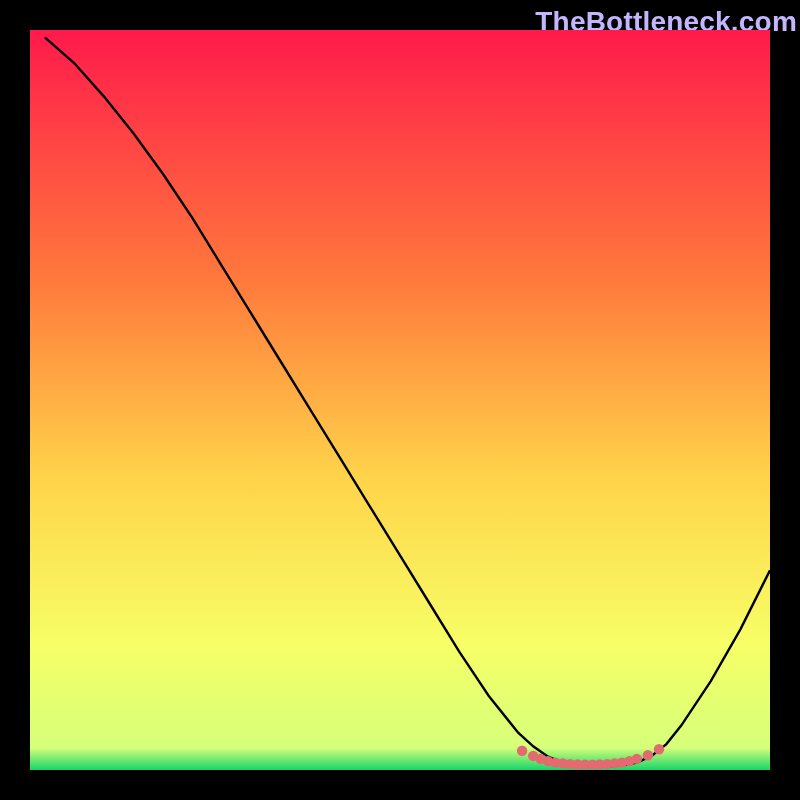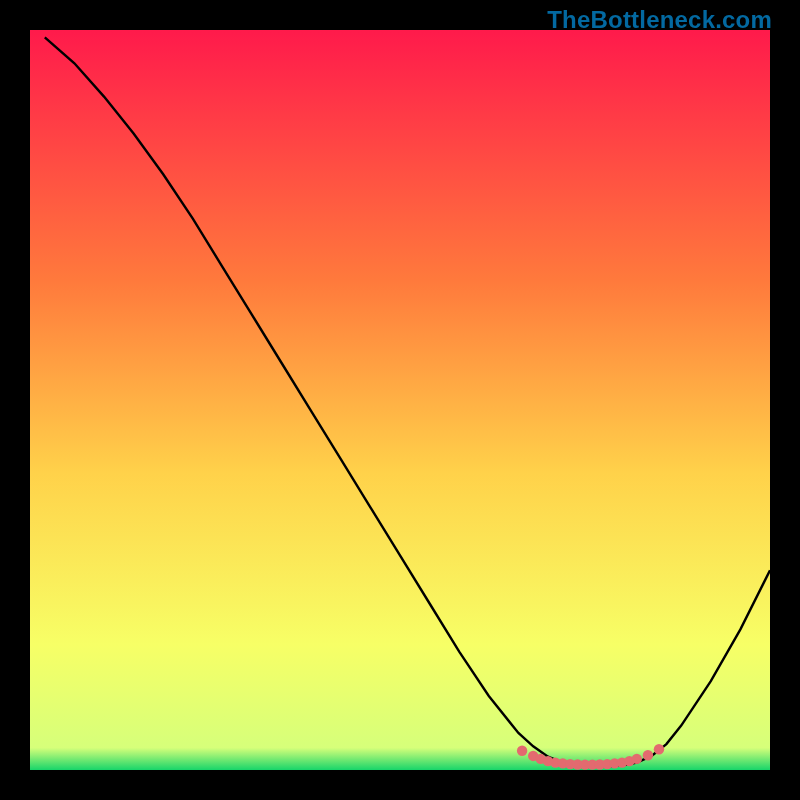--- a/index.html
+++ b/index.html
@@ -19,23 +19,23 @@
   .plot-area {
     position: absolute;
     left: 30px;
     top: 30px;
     width: 740px;
     height: 740px;
   }
   .watermark {
     position: absolute;
     top: 6px;
-    right: 28px;
-    color: #0369a1;
-    font-size: 24px;
+    right: 3px;
+    color: #c4b5fd;
+    font-size: 28px;
     font-weight: 600;
     letter-spacing: 0.2px;
   }
   svg { display: block; }
 </style>
 </head>
 <body>
 
 <div class="stage">
 

